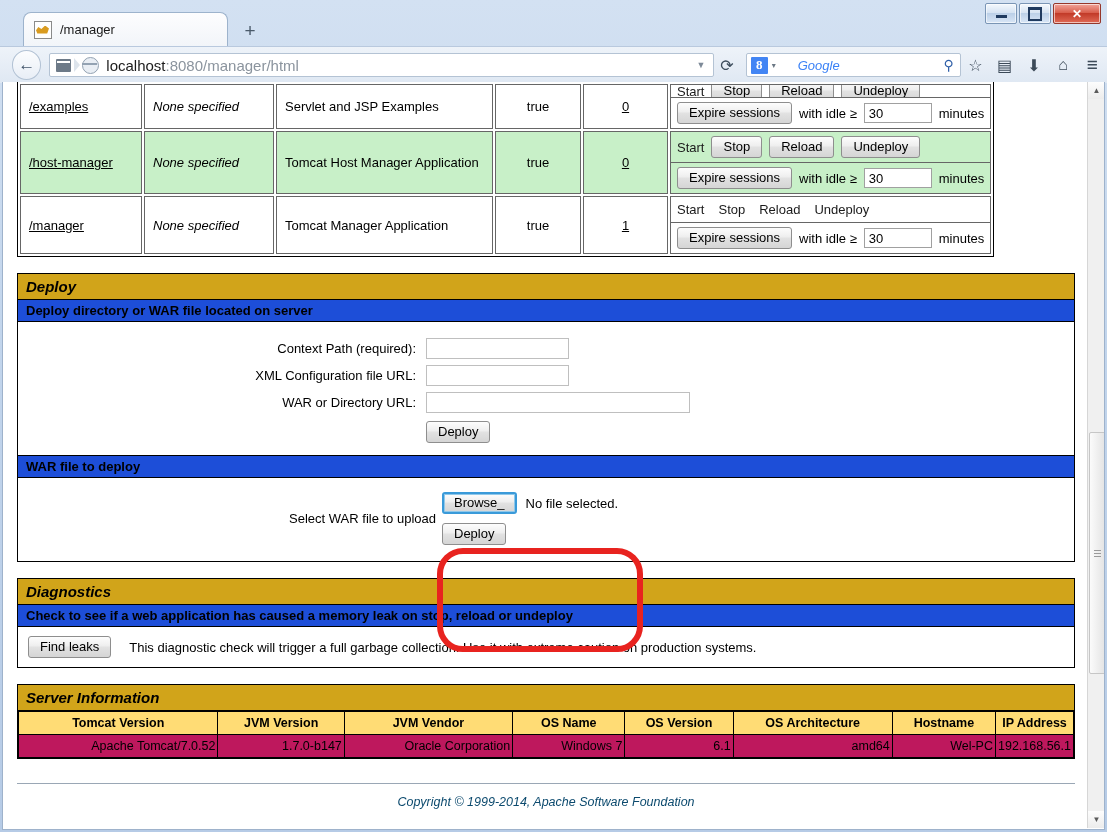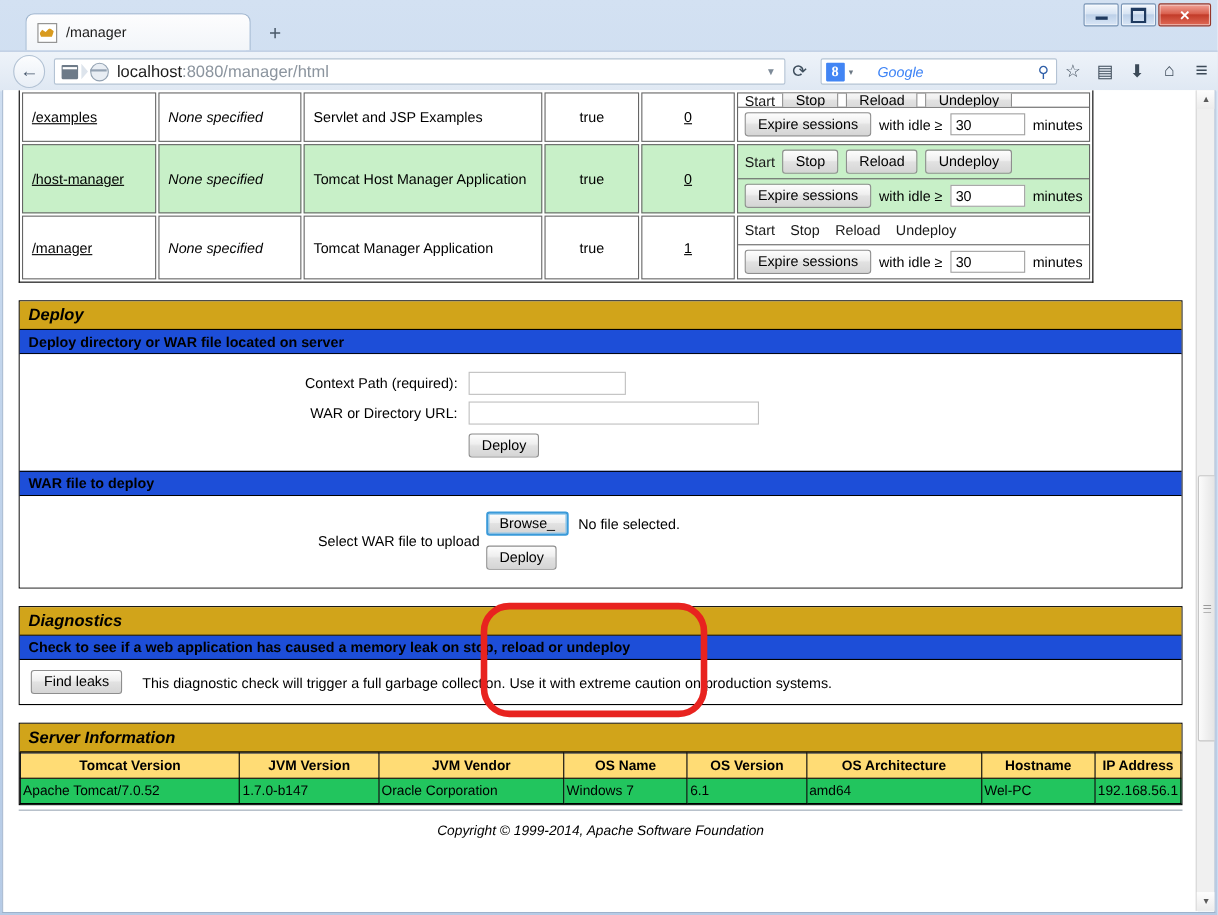--- a/index.html
+++ b/index.html
@@ -210,27 +210,27 @@
   .diag-body { background:#fff; padding:9px 0 9px 10px; display:flex; align-items:center; gap:18px; }
   .diag-text { font-size:13px; }
 
   
   .si-table { border-collapse:collapse; width:100%; }
   .si-table th {
     background:#ffdc75; border:1px solid #000; font-size:12.5px;
     font-weight:bold; padding:4px 2px; text-align:center;
   }
   .si-table td {
-    background:#22c55e; border:1px solid #000; font-size:12.5px;
-    padding:4px 2px; text-align:left;
+    background:#be185d; border:1px solid #000; font-size:12.5px;
+    padding:4px 2px; text-align:right;
   }
   
   #footer {
-    margin-top:4px; border-top:1px solid #9aa7b5; padding-top:11px;
-    text-align:center; font-size:12.5px; font-style:italic; color:#000000;
+    margin-top:24px; border-top:1px solid #9aa7b5; padding-top:11px;
+    text-align:center; font-size:12.5px; font-style:italic; color:#0c4a6e;
   }
 </style>
 </head>
 <body>
 
 <div id="window">
 
   <div id="titlebar">
     <div id="win-controls">
       <div class="win-btn">
@@ -380,20 +380,24 @@
           </tr>
         </tbody>
       </table>
 
       <div class="panel">
         <div class="panel-title">Deploy</div>
         <div class="panel-sub">Deploy directory or WAR file located on server</div>
         <div class="panel-body">
           <div class="form-row">
             <div class="form-label">Context Path (required):</div>
+            <input class="inp inp-sm" type="text" value="" style="">
+          </div>
+          <div class="form-row">
+            <div class="form-label">XML Configuration file URL:</div>
             <input class="inp inp-sm" type="text" value="" style="">
           </div>
           <div class="form-row">
             <div class="form-label">WAR or Directory URL:</div>
             <input class="inp inp-lg" type="text" value="" style="">
           </div>
           <div class="form-btnrow">
             <div class="form-btn-offset"></div>
             <button class="btn">Deploy</button>
           </div>

